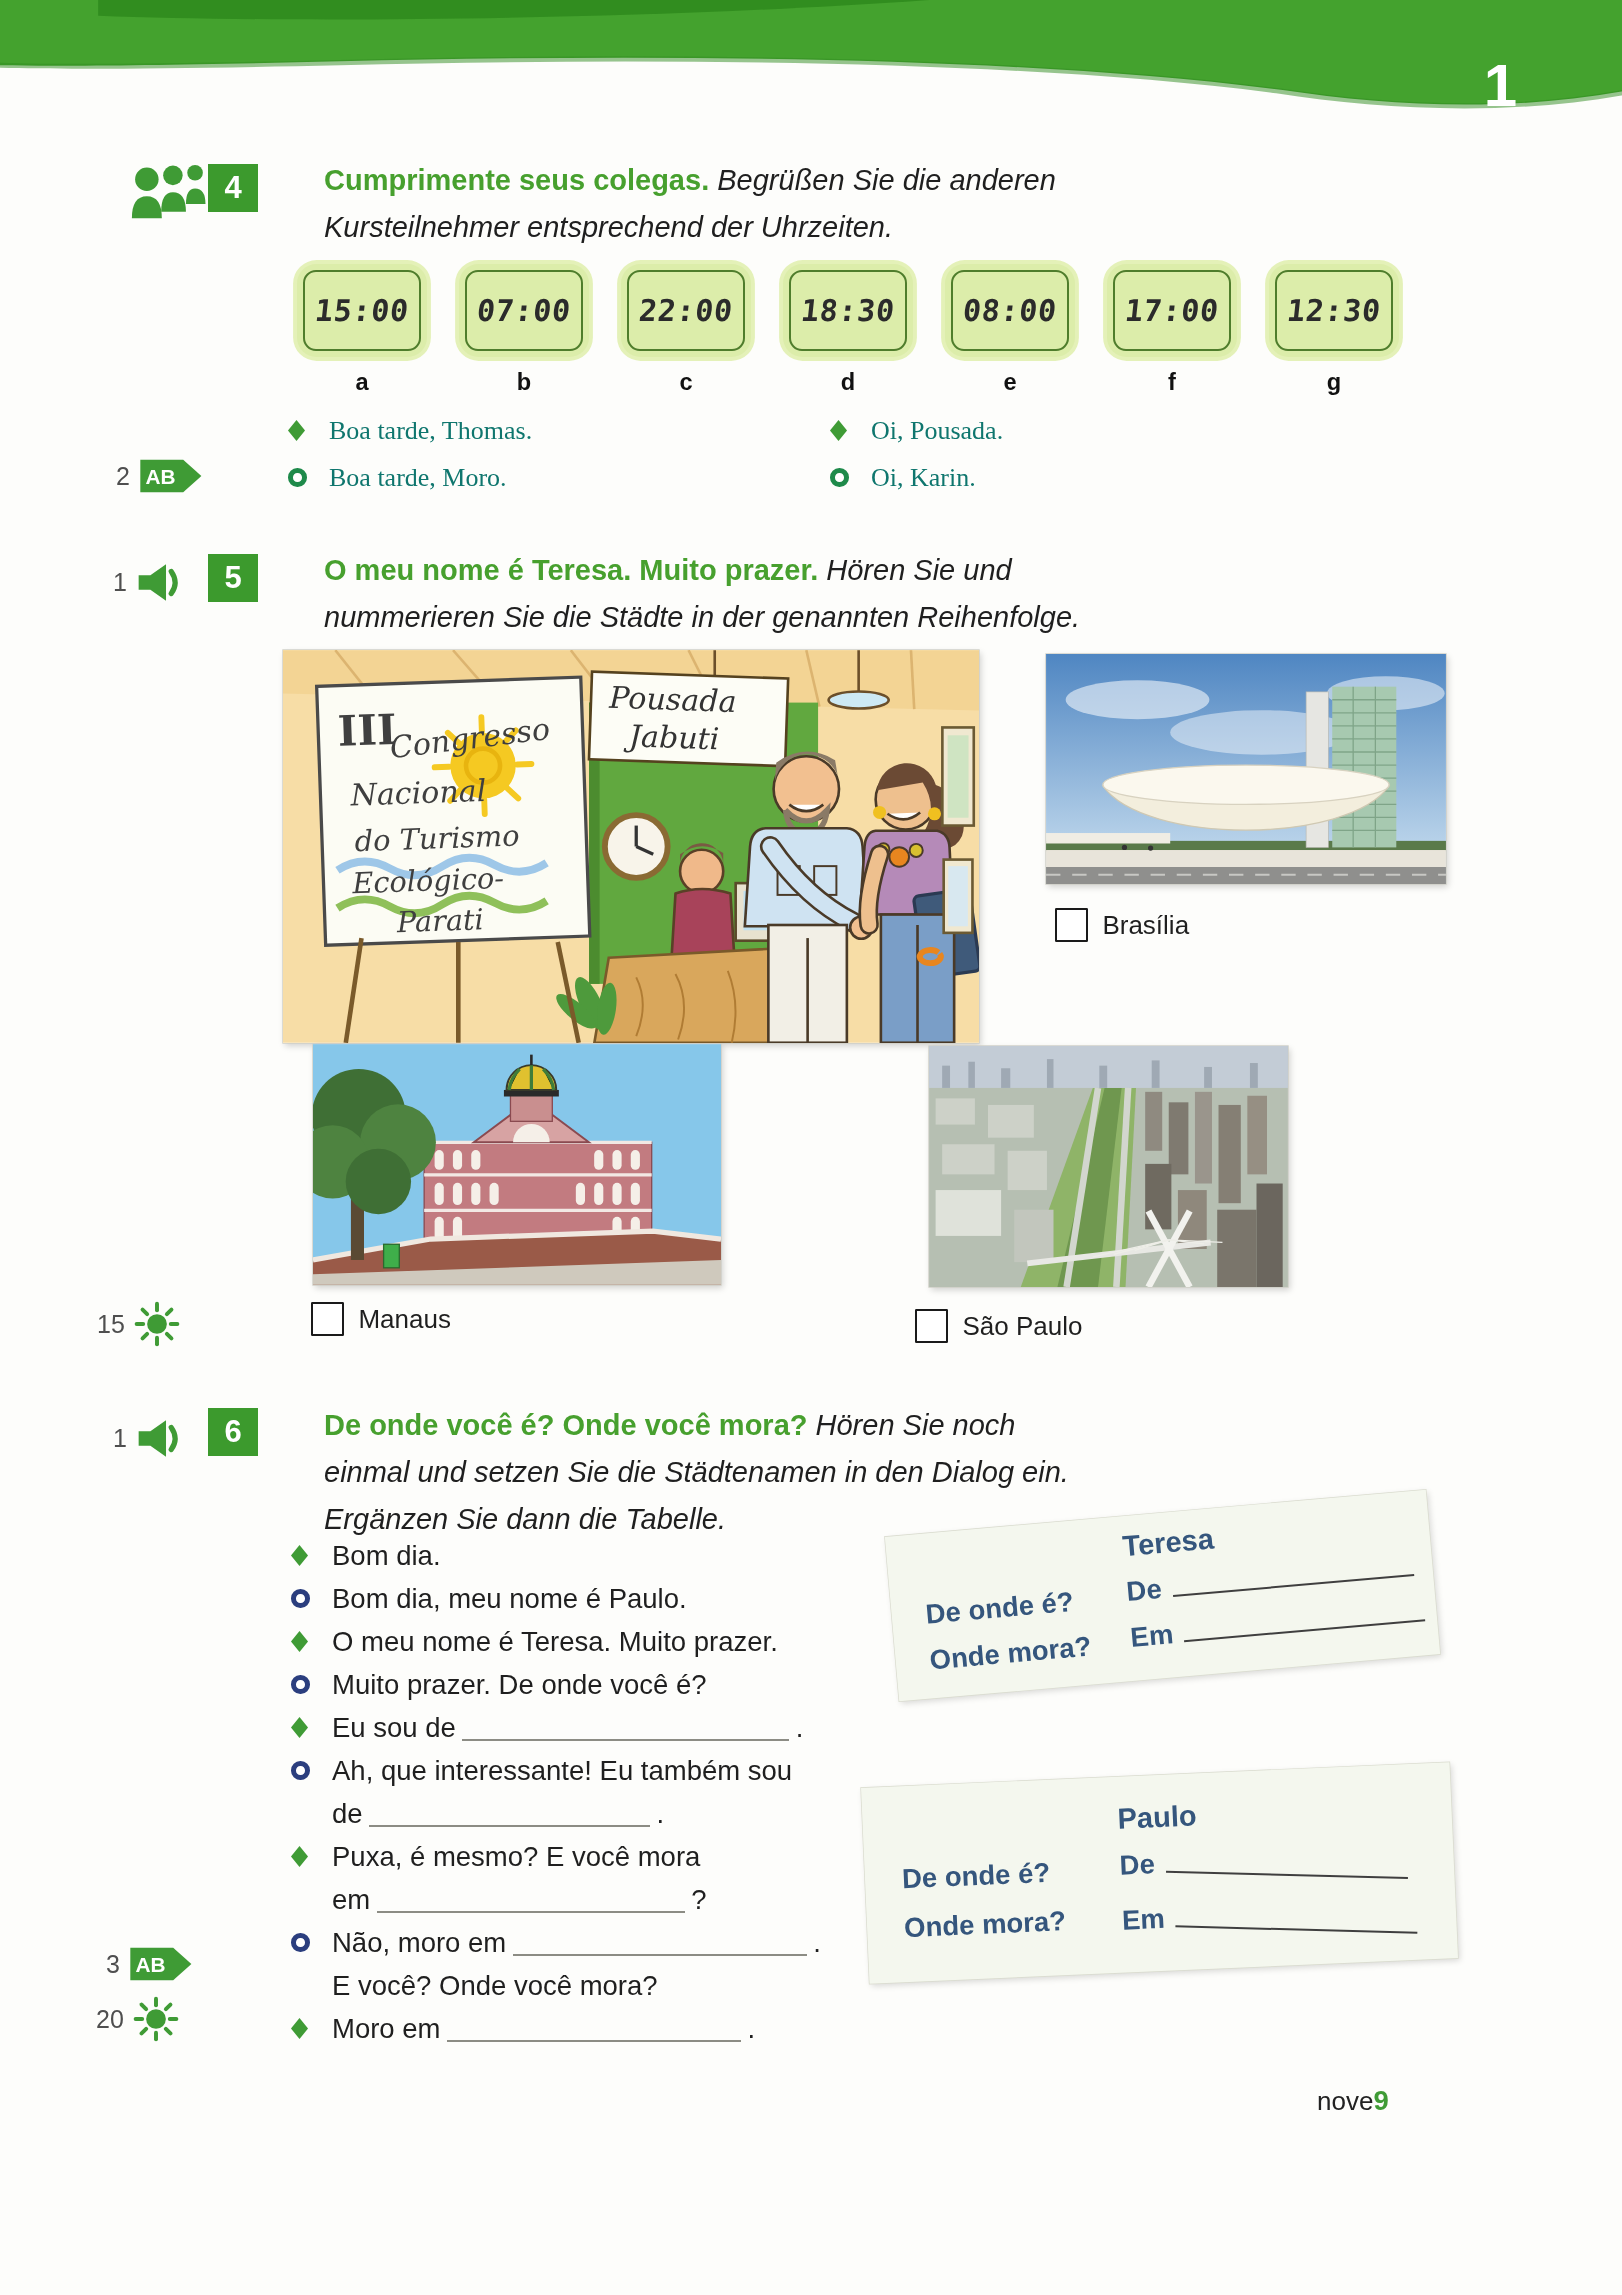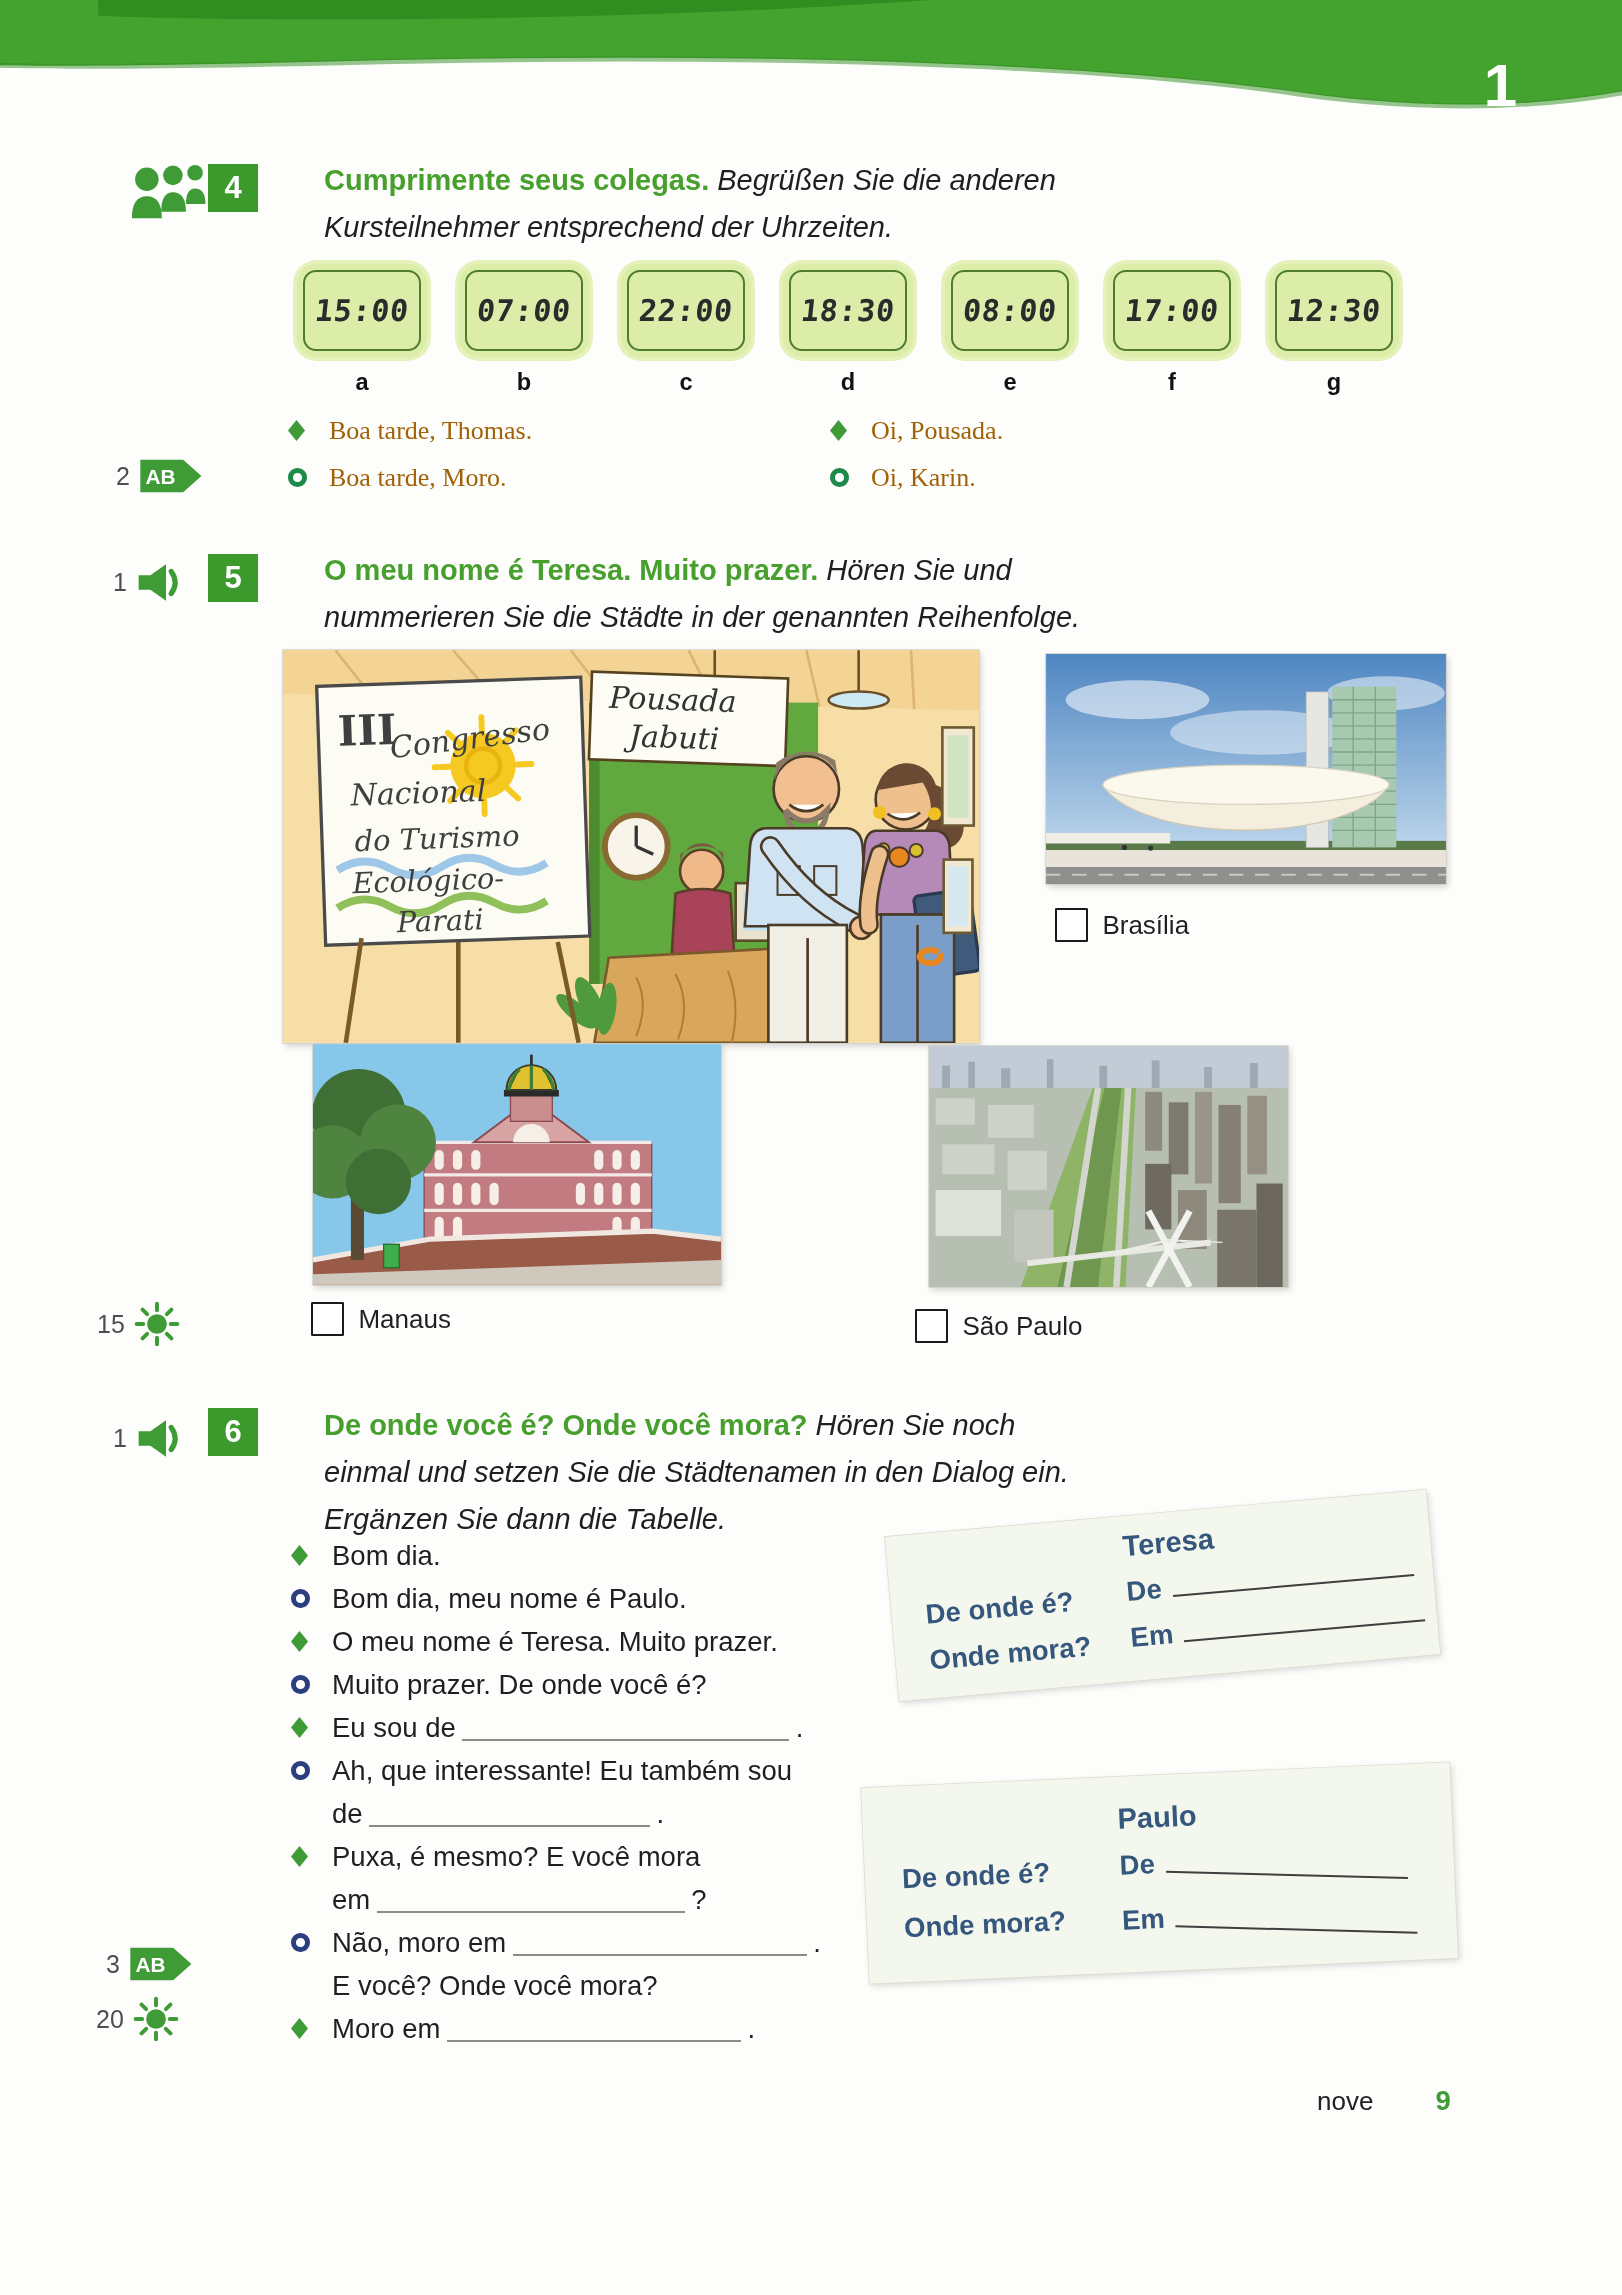--- a/index.html
+++ b/index.html
@@ -30,21 +30,21 @@
   .clock-cell{width:162px;display:flex;flex-direction:column;align-items:center;}
   .clock{width:130px;height:93px;background:#dcedaa;border-radius:19.6px;
     box-shadow:0 0 0 3.9px #e4f1b8;display:flex;align-items:stretch;justify-content:stretch;padding:5.9px;box-sizing:border-box;}
   .clock-inner{flex:1;border:2.6px solid #4f7d2c;border-radius:13px;display:flex;
     align-items:center;justify-content:center;}
   .clock-time{font-family:"DejaVu Sans Mono",monospace;font-weight:bold;font-size:30px;
     color:#2b2b2b;transform:skewX(-6deg);letter-spacing:0.7px;}
   .clock-letter{margin-top:11.8px;font-size:23.6px;font-weight:bold;color:#111;}
 
   
-  .dlg4{position:absolute;font-family:"Liberation Serif",serif;font-size:26px;color:#a16207;}
+  .dlg4{position:absolute;font-family:"Liberation Serif",serif;font-size:26px;color:#0f766e;}
   .dlg-row{display:flex;align-items:center;height:47px;}
   .bullet-box{width:41px;display:flex;align-items:center;}
   .b-diamond{width:17px;height:21px;background:#3f9b35;
     clip-path:polygon(50% 0,100% 50%,50% 100%,0 50%);}
   .b-ring-green{width:8.5px;height:8.5px;border:5.2px solid #1e8a4a;border-radius:50%;background:#fff;}
   .b-ring-navy{width:8.5px;height:8.5px;border:5.2px solid #2b3e7e;border-radius:50%;background:#fff;}
 
   #dlg6{position:absolute;left:291px;top:1534px;font-size:27.5px;color:#1f1f1f;}
   #dlg6 .dlg-row{height:43px;}
   .indent{margin-left:41px;}
@@ -60,21 +60,21 @@
   
   .note-card{position:absolute;background:#f4f7ee;box-shadow:0 0 0 0.7px #d9dbce,2px 2.6px 6.5px rgba(0,0,0,0.15);
     color:#35567d;font-weight:bold;}
   .note-card .card-title{position:absolute;font-size:29px;}
   .card-q{position:absolute;font-size:27.5px;}
   .card-a{position:absolute;font-size:27.5px;display:flex;align-items:baseline;}
   .card-line{display:inline-block;width:242px;border-bottom:2px solid #3f3f3f;height:22px;margin-left:10.5px;}
   .tilt-line{transform:rotate(4deg);transform-origin:left bottom;}
 
   
-  #footer{position:absolute;left:1317px;top:2085px;display:flex;gap:62px;align-items:baseline;
+  #footer{position:absolute;left:1317px;top:2085px;display:flex;align-items:baseline;
     font-size:26px;color:#222;}
   #footer .pg{color:#3f9b35;font-weight:bold;font-size:27.5px;}
 </style>
 </head>
 <body>
 
 <div id="page">
 
   <svg id="header-band" viewBox="0 0 2480 190" preserveAspectRatio="none">
     <path d="M0,0 H2480 V140 C2300,172 2120,162 1960,138 C1560,86 1000,82 520,94 C300,99 110,102 0,100 Z" fill="#44a22e"></path>

